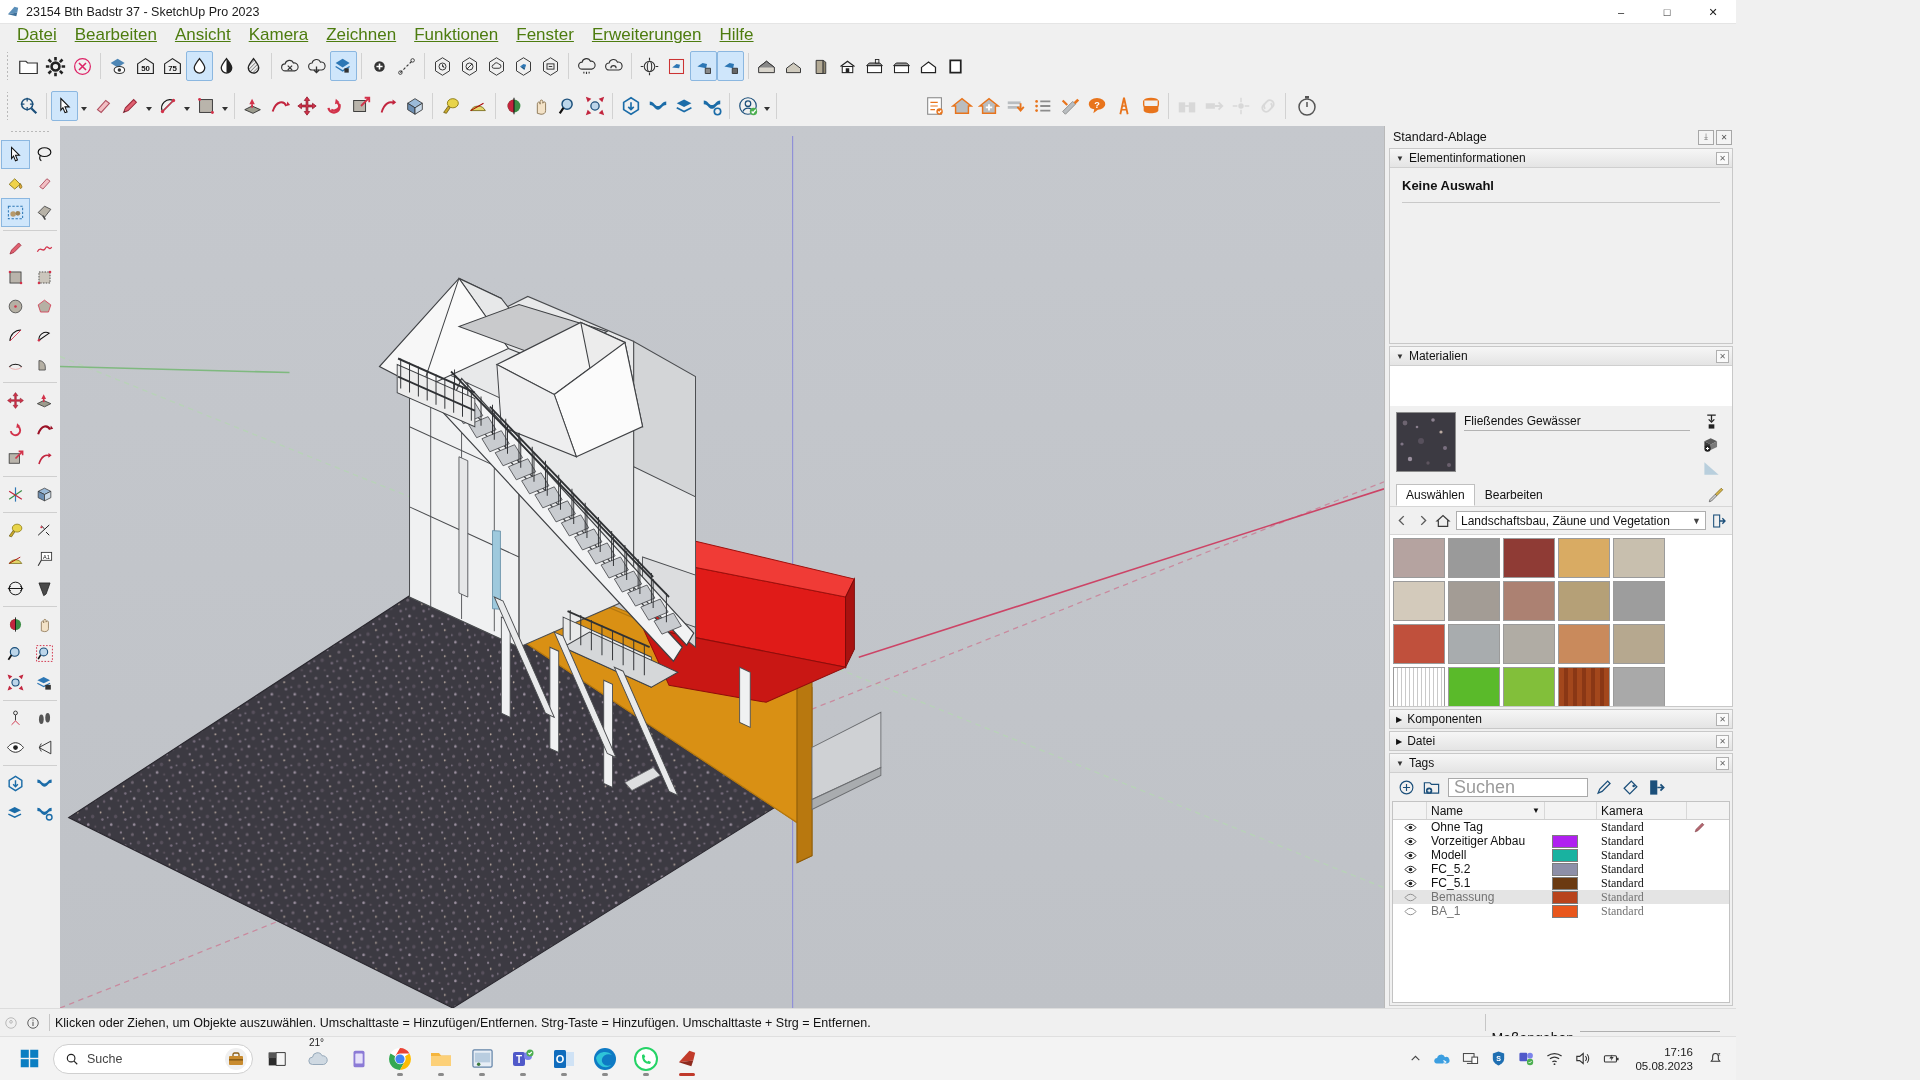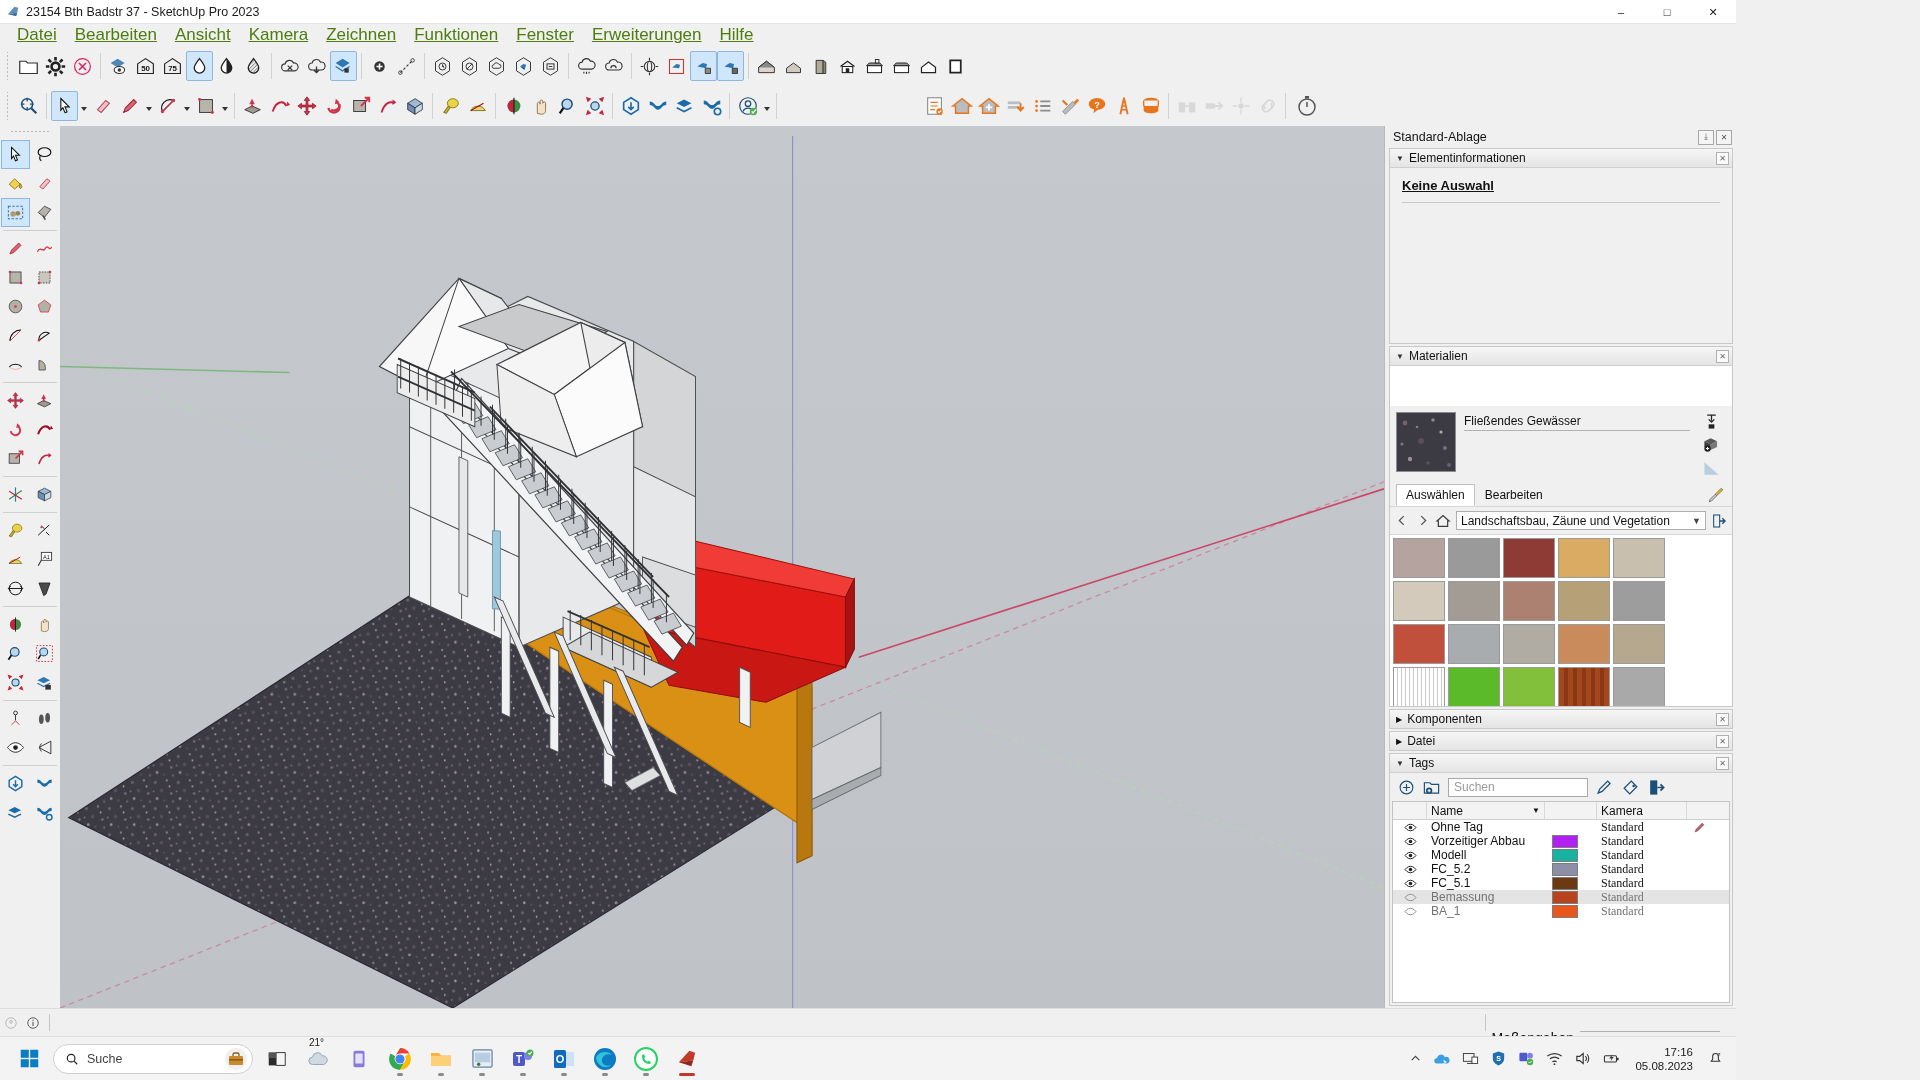--- a/index.html
+++ b/index.html
@@ -78,21 +78,21 @@
   .sect { border:1px solid #c8c8c8; background:#fff; margin-bottom:2px; }
   .sect-head { height:19px; background:linear-gradient(#f6f6f6,#e4e4e4); display:flex; align-items:center;
                padding:0 3px 0 6px; border-bottom:1px solid #cfcfcf; }
   .sect-head .tri { font-size:8px; margin-right:5px; color:#333; }
   .sect-head .lbl { font-size:12px; flex:1; }
   .sect-x { width:13px;height:13px;border:1px solid #b0b0b0;background:#fafafa;
             display:flex;align-items:center;justify-content:center;font-size:8px;color:#666; }
   .sect-body { background:#f0f0f0; }
 
   
-  .ei-body { height:175px; background:#f0f0f0; padding:10px 12px 0 12px;text-decoration:underline; }
+  .ei-body { height:175px; background:#f0f0f0; padding:10px 12px 0 12px; }
   .ei-none { font-size:13px; font-weight:bold; color:#111; }
   .ei-rule { height:1px; background:#c9c9c9; margin-top:9px; }
 
   
   .mat-top { display:flex; padding:6px 6px 6px 6px; background:#f0f0f0;margin-top:40px; }
   .mat-thumb { width:60px; height:60px; border:1px solid #8c8c8c; flex:none; }
   .mat-namewrap { flex:1; padding:2px 6px 0 8px; }
   .mat-name { font-size:12px; border-bottom:1px solid #b3b3b3; padding-bottom:2px; }
   .mat-side { width:30px; display:flex; flex-direction:column; align-items:center; gap:5px; padding-top:1px; }
   .mat-tabs { display:flex; align-items:flex-end; padding-left:6px; background:#f0f0f0; height:22px; }
@@ -111,21 +111,21 @@
   
   .csect { border:1px solid #c8c8c8; height:20px; background:linear-gradient(#f6f6f6,#e4e4e4);
            display:flex; align-items:center; padding:0 3px 0 6px; margin-bottom:2px; }
   .csect .tri { font-size:8px; margin-right:5px; }
   .csect .lbl { flex:1; font-size:12px; }
 
   
   .tags-body { background:#f0f0f0; display:flex; flex-direction:column; flex:1; min-height:0; }
   .tags-tools { height:28px; display:flex; align-items:center; gap:7px; padding:0 8px; }
   .tag-search { flex:1; height:19px; background:#fff; border:1px solid #a9a9a9; display:flex;
-                align-items:center; padding:0 5px; font-size:12px; color:#9b9b9b; max-width:140px; }
+                align-items:center; padding:0 5px; font-size:18px; color:#9b9b9b; max-width:140px; }
   .tags-table { flex:1; background:#fff; border:1px solid #c3c3c3; margin:0 2px 2px 2px; overflow:hidden;
                 display:flex; flex-direction:column; }
   .th-row { height:18px; display:flex; background:#f3f3f3; border-bottom:1px solid #cfcfcf; font-size:12px; }
   .th { display:flex; align-items:center; padding:0 4px; border-right:1px solid #d8d8d8; }
   .th.c-eye { width:34px; }
   .th.c-name { width:118px;gap:16px; }
   .th.c-col { width:52px; }
   .th.c-dash { width:90px; }
   .th.c-last { flex:1; border-right:none; }
   .tg-row { height:14px; display:flex; align-items:center; font-size:12px; }
@@ -1523,20 +1523,21 @@
         </svg>
       </div>
     <div class="sb-ic">
       <svg width="14" height="14" viewBox="0 0 24 24">
           <circle cx="12" cy="12" r="9" fill="none" stroke="#555" stroke-width="1.6"></circle>
           <path d="M12 10v7" stroke="#555" stroke-width="1.8"></path>
           <circle cx="12" cy="7" r="1.1" fill="#555"></circle>
         </svg>
       </div>
     <div class="sb-sep"></div>
+    <div class="sb-text">Klicken oder Ziehen, um Objekte auszuwählen. Umschalttaste = Hinzufügen/Entfernen. Strg-Taste = Hinzufügen. Umschalttaste + Strg = Entfernen.</div>
     <div class="sb-right">
       <div class="sb-sep"></div>
       <span class="meas-label">Maßangaben</span>
       <div class="meas-box"></div>
     </div>
   </div>
 
   <div class="taskbar">
     <div class="tk-left">
       <div class="tk-win">

